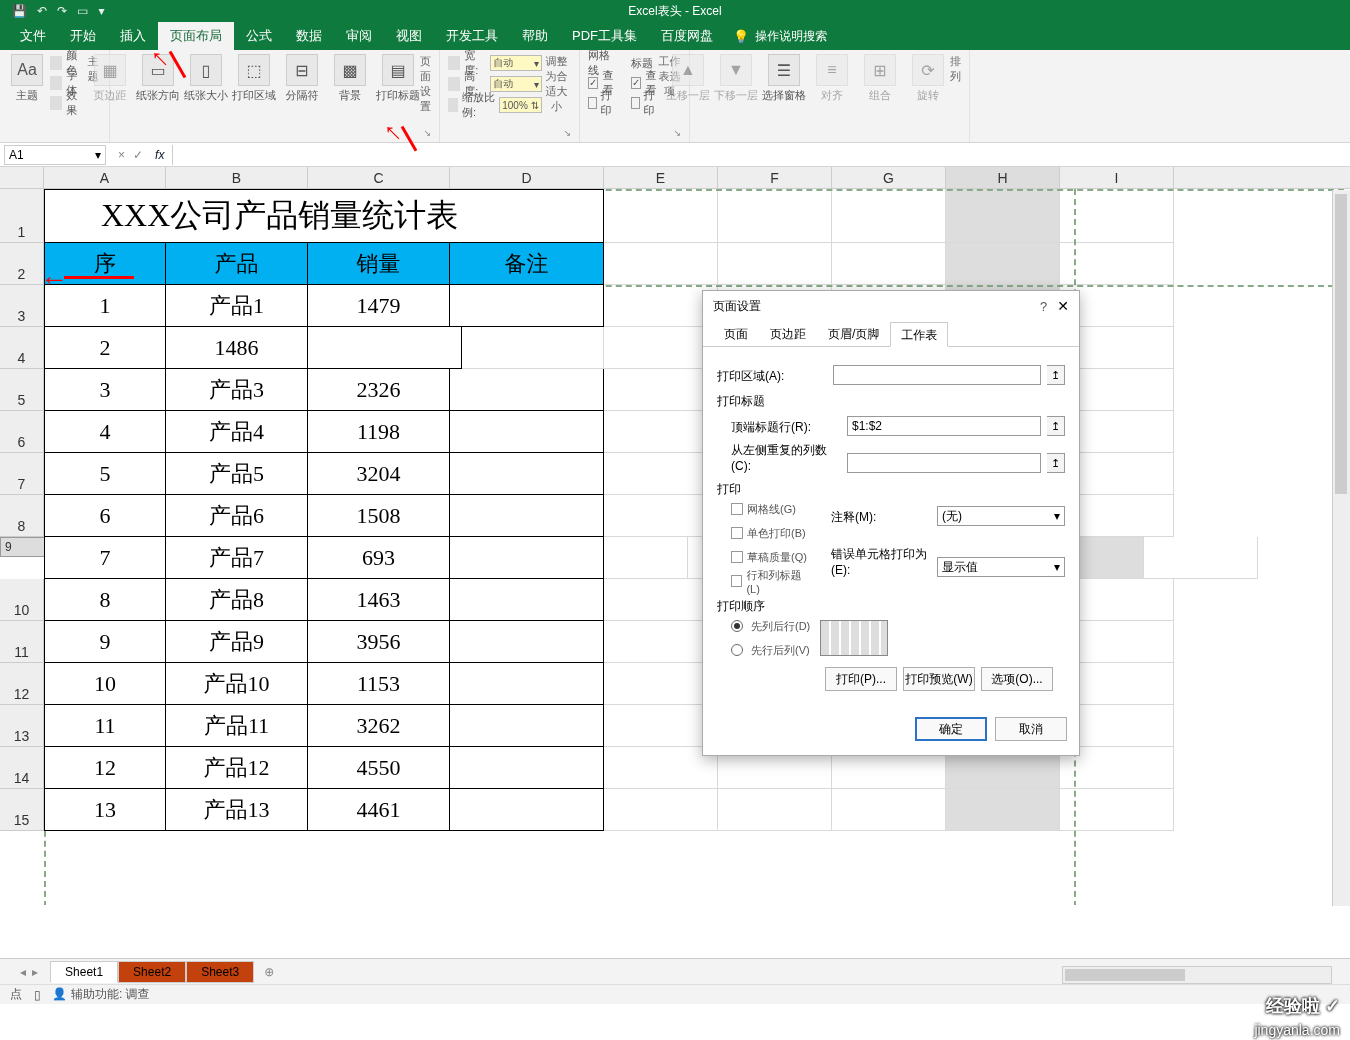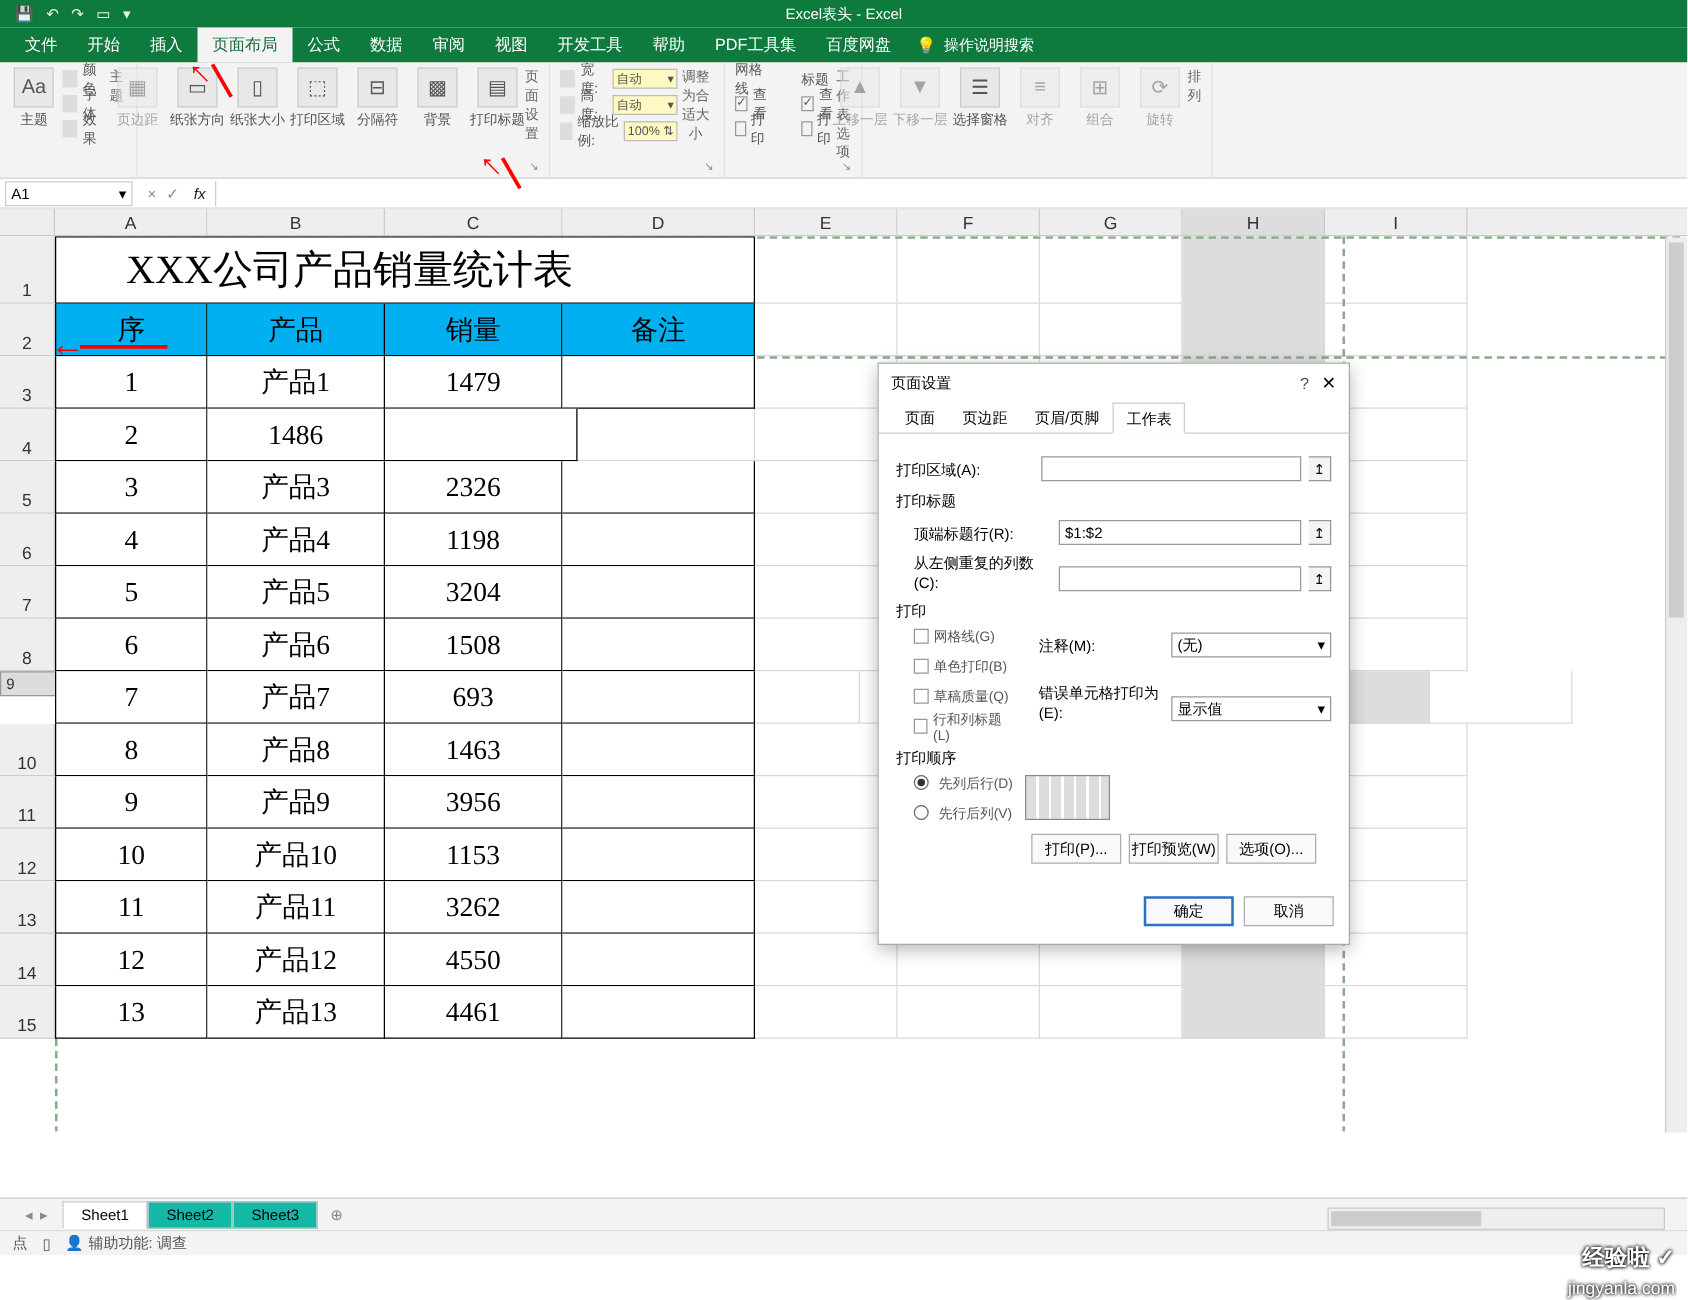--- a/index.html
+++ b/index.html
@@ -92,21 +92,21 @@
 .radio.checked::after { content: ""; width: 6px; height: 6px; background: #333; border-radius: 50%; }
 .order-ico { width: 68px; height: 36px; border: 1px solid #888; margin-left: 10px; background: repeating-linear-gradient(90deg,#ddd,#ddd 8px,#fff 8px,#fff 10px); display:inline-block; position:relative;}
 .dlg-btns { display: flex; justify-content: flex-end; gap: 6px; padding: 8px 12px 4px; }
 .dlg-btns2 { display: flex; justify-content: flex-end; gap: 8px; padding: 10px 12px 14px; }
 .btn { min-width: 72px; height: 24px; border: 1px solid #adadad; background: #f9f9f9; font-size: 12px; cursor: pointer; }
 .btn.primary { border: 2px solid #2a72c4; }
 
 
 .sheetbar { position: absolute; bottom: 56px; left: 0; right: 0; height: 26px; background: #f3f3f3; border-top: 1px solid #ccc; display: flex; align-items: center; padding-left: 20px; }
 .sheet-nav { display: flex; gap: 6px; color: #888; padding-right: 12px; }
-.sheettab { padding: 3px 14px; border: 1px solid #ccc; font-size: 12px; background: #14b8a6; cursor: pointer; }
+.sheettab { padding: 3px 14px; border: 1px solid #ccc; font-size: 12px; background: #c2410c; cursor: pointer; }
 .sheettab.active { background: #fff; border-bottom: 1px solid #fff; }
 .sheet-add { margin-left: 10px; color: #888; cursor: pointer; }
 .hscroll { position: absolute; right: 18px; bottom: 56px; width: 270px; height: 18px; background: #eee; border: 1px solid #ccc; }
 .hscroll .thumb { position:absolute; left:2px; top:2px; width:120px; height:12px; background:#ccc;}
 
 
 .statusbar { position: absolute; bottom: 36px; left: 0; right: 0; height: 20px; background: #f3f3f3; border-top: 1px solid #ddd; display: flex; align-items: center; gap: 12px; padding-left: 10px; font-size: 12px; color: #555; }
 
 
 .watermark { position: absolute; right: 10px; bottom: 2px; font-size: 14px; color: #fff; text-shadow: 0 0 3px #000, 0 0 3px #000; font-family: Arial; }
@@ -228,21 +228,21 @@
           <span>缩放比例:</span>
           <span class="combo">
             <span>100%</span>
             <span>⇅</span>
           </span>
         </div>
     </div>
     <div class="rgroup-label"><span>调整为合适大小</span><span class="launcher">↘</span></div>
   </div>
   <div class="rgroup" style="width:110px;">
-    <div class="rgroup-body" style="gap:26px;">
+    <div class="rgroup-body" style="gap:16px;">
       <div style="display:flex;flex-direction:column;gap:2px;">
         <div class="smallrow">网格线</div>
         <div class="smallrow">
             <span class="chk checked"></span>
             <span>查看</span>
           </div>
         <div class="smallrow">
             <span class="chk"></span>
             <span>打印</span>
           </div>

